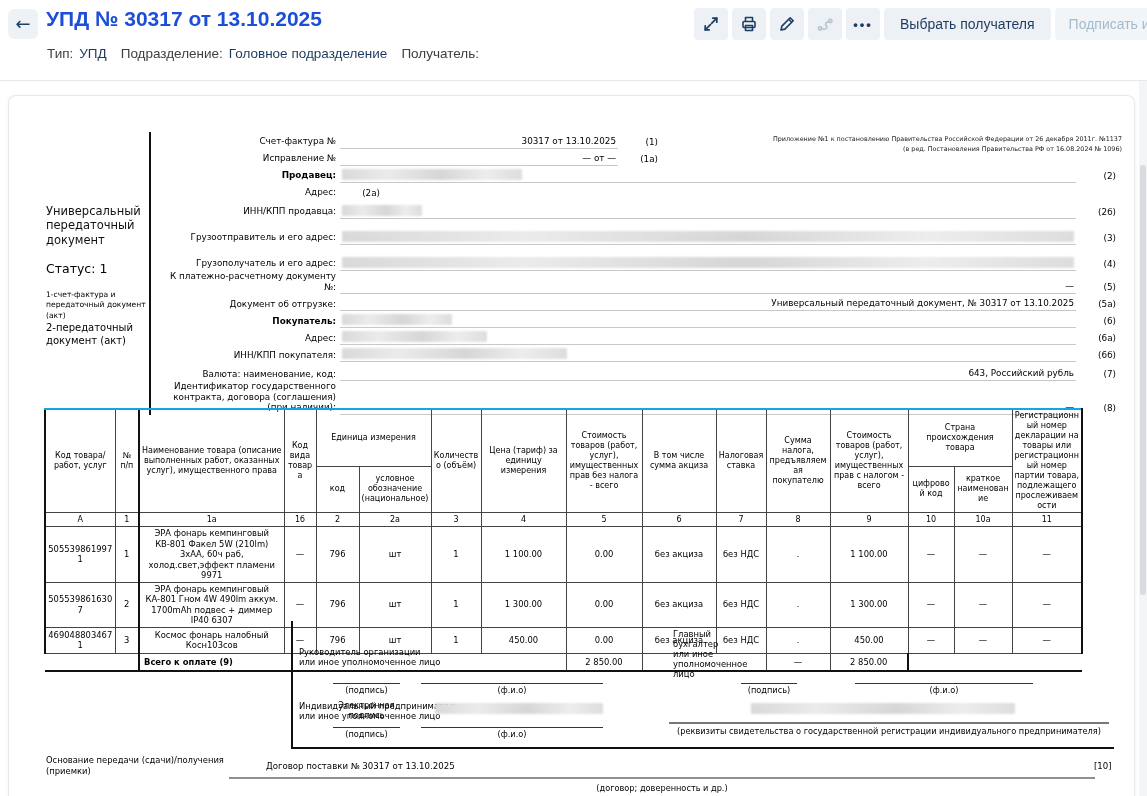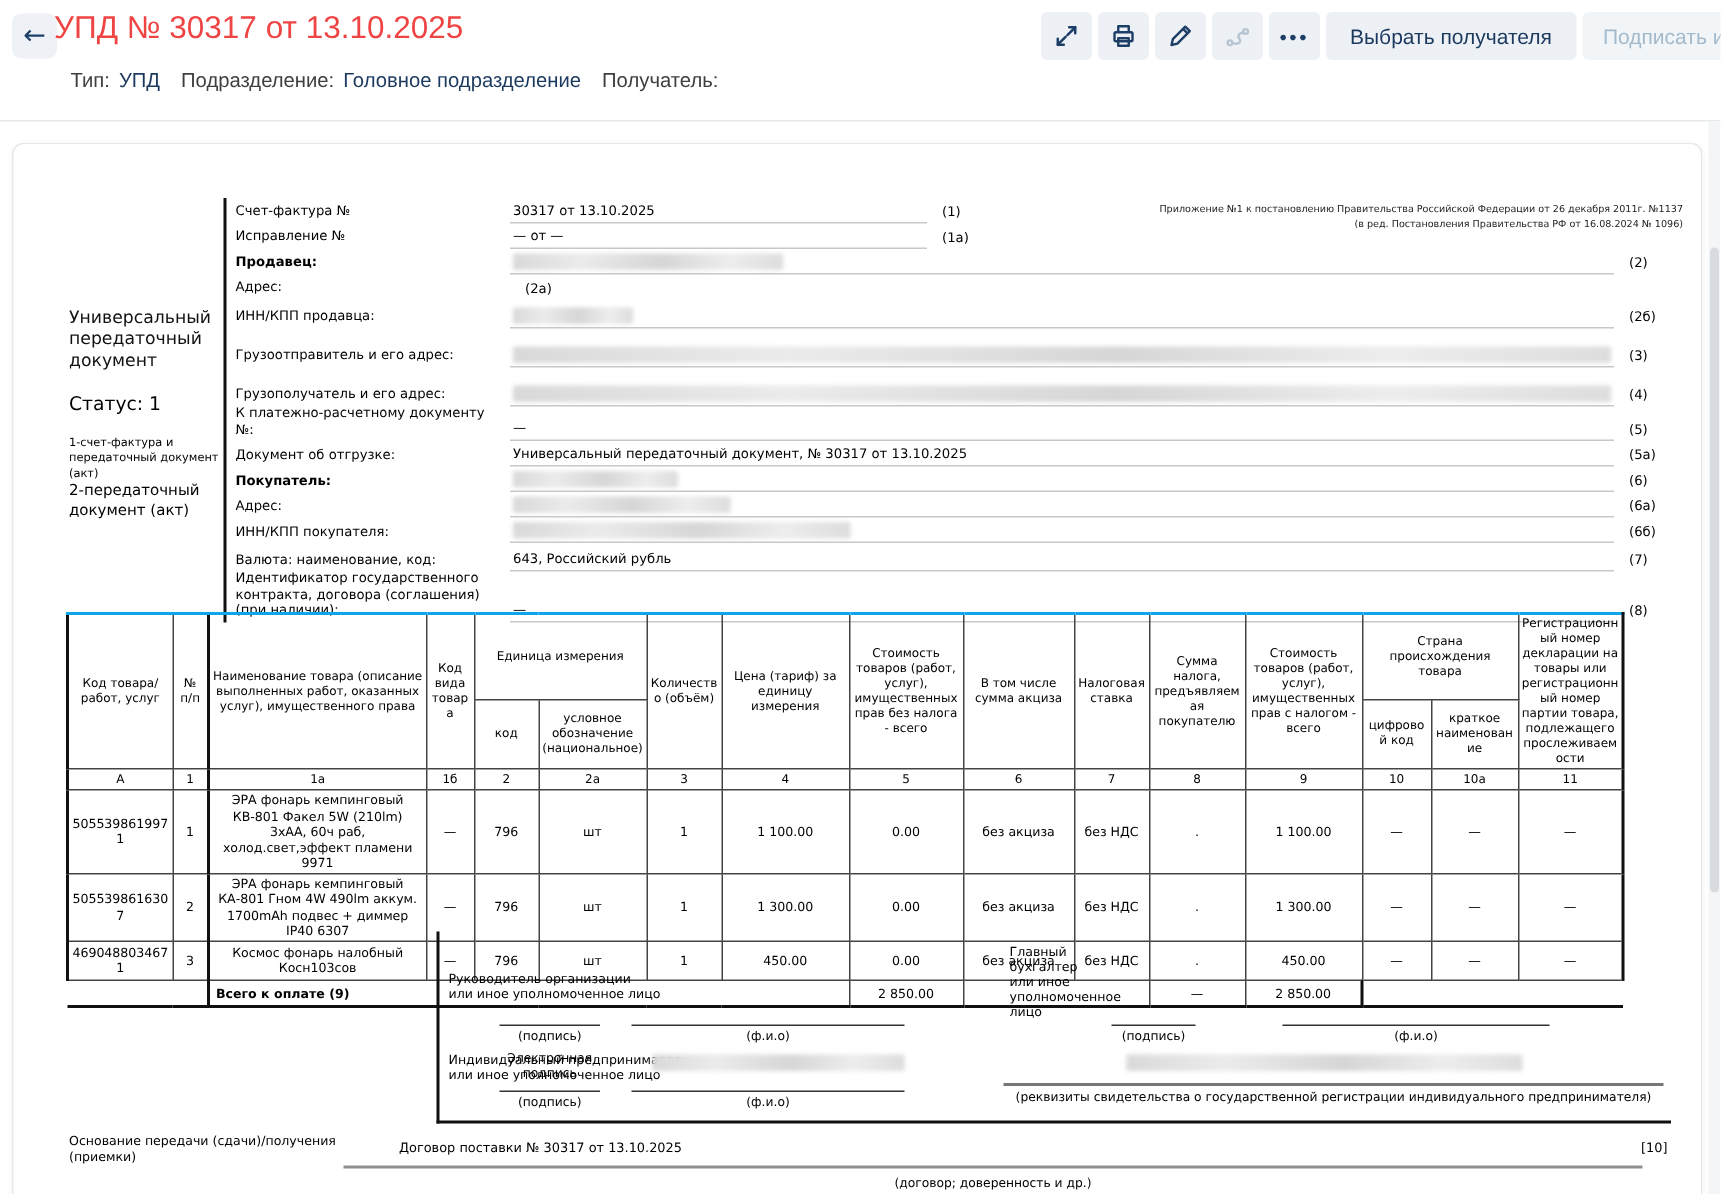--- a/index.html
+++ b/index.html
@@ -6,21 +6,21 @@
   html,body { width:1147px; height:796px; overflow:hidden; background:#fff;
               font-family:"Liberation Sans", sans-serif; }
   .app { position:relative; width:1147px; height:796px; }
 
   
   .hdr { position:absolute; left:0; top:0; width:100%; height:80px; background:#fff; }
   .hdr-rule { position:absolute; left:0; top:80px; width:100%; height:1px; background:#e6e9ec; }
   .back-btn { position:absolute; left:8px; top:9px; width:30px; height:30px; border:none;
               background:#eef2f6; border-radius:6px; color:#1d3e66; font-size:18px;
               line-height:28px; text-align:center; cursor:pointer; font-family:"DejaVu Sans",sans-serif; }
-  .title { position:absolute; left:36px; top:7px; font-size:21px; font-weight:400; color:#ef4444; }
+  .title { position:absolute; left:46px; top:7px; font-size:21px; font-weight:700; color:#1d4ed8; }
   .meta { position:absolute; left:47px; top:46px; font-size:13.5px; display:flex; gap:14px; }
   .meta .pair { display:flex; gap:6px; }
   .meta .lab { color:#404040; }
   .meta .val { color:#1c3a5f; }
 
   .toolbar { position:absolute; left:694px; top:8px; display:flex; gap:4px; }
   .tbtn { height:32px; border:none; background:#edf1f5; border-radius:4px; cursor:pointer;
           display:flex; align-items:center; justify-content:center; color:#1d3e66; }
   .tbtn.icon { width:34px; }
   .tbtn svg { display:block; }
@@ -42,21 +42,21 @@
   .legal { position:absolute; top:38px; right:12px; width:360px; text-align:right;
            font-size:6.4px; line-height:1.6; color:#222; }
 
   .leftcol { position:absolute; left:37px; top:108px; width:100px; }
   .leftcol .ft { font-size:11.5px; line-height:1.25; color:#111; }
   .leftcol .st { font-size:12.5px; margin-top:14px; }
   .leftcol .nt { font-size:7.6px; line-height:1.35; margin-top:14px; }
   .leftcol .nt2 { font-size:10px; line-height:1.35; margin-top:0; }
 
   .fields { position:absolute; left:140px; top:36px; right:18px; border-left:2px solid #111; padding-left:4px; }
-  .frow { display:flex; align-items:flex-end; min-height:17px; }
+  .frow { display:flex; align-items:flex-end; min-height:17px;text-align:right; }
   .flabel { width:185px; font-size:8.8px; line-height:1.2; padding:0 4px 2px 2px; }
   .flabel.b { font-weight:700; }
   .fval { flex:1; border-bottom:1px solid #c8c8c8; font-size:8.8px; padding:0 2px 2px 2px; position:relative; }
   .fval.short { flex:none; width:278px; }
   .fmark { width:40px; font-size:8.8px; padding:0 0 2px 10px; }
   .spacer { flex:1; }
   .r-gap { min-height:19px; } .r-tall { min-height:26px; } .r-last { min-height:33px; }
   .blur { height:11px; border-radius:1px; filter:blur(1.3px);
           background:linear-gradient(90deg,#d9d9d9,#ebebeb 25%,#d6d6d6 55%,#ededed 80%,#dddddd); }
   .bw-180{width:180px;} .bw-80{width:80px;} .bw-full{width:100%;} .bw-110{width:110px;}

